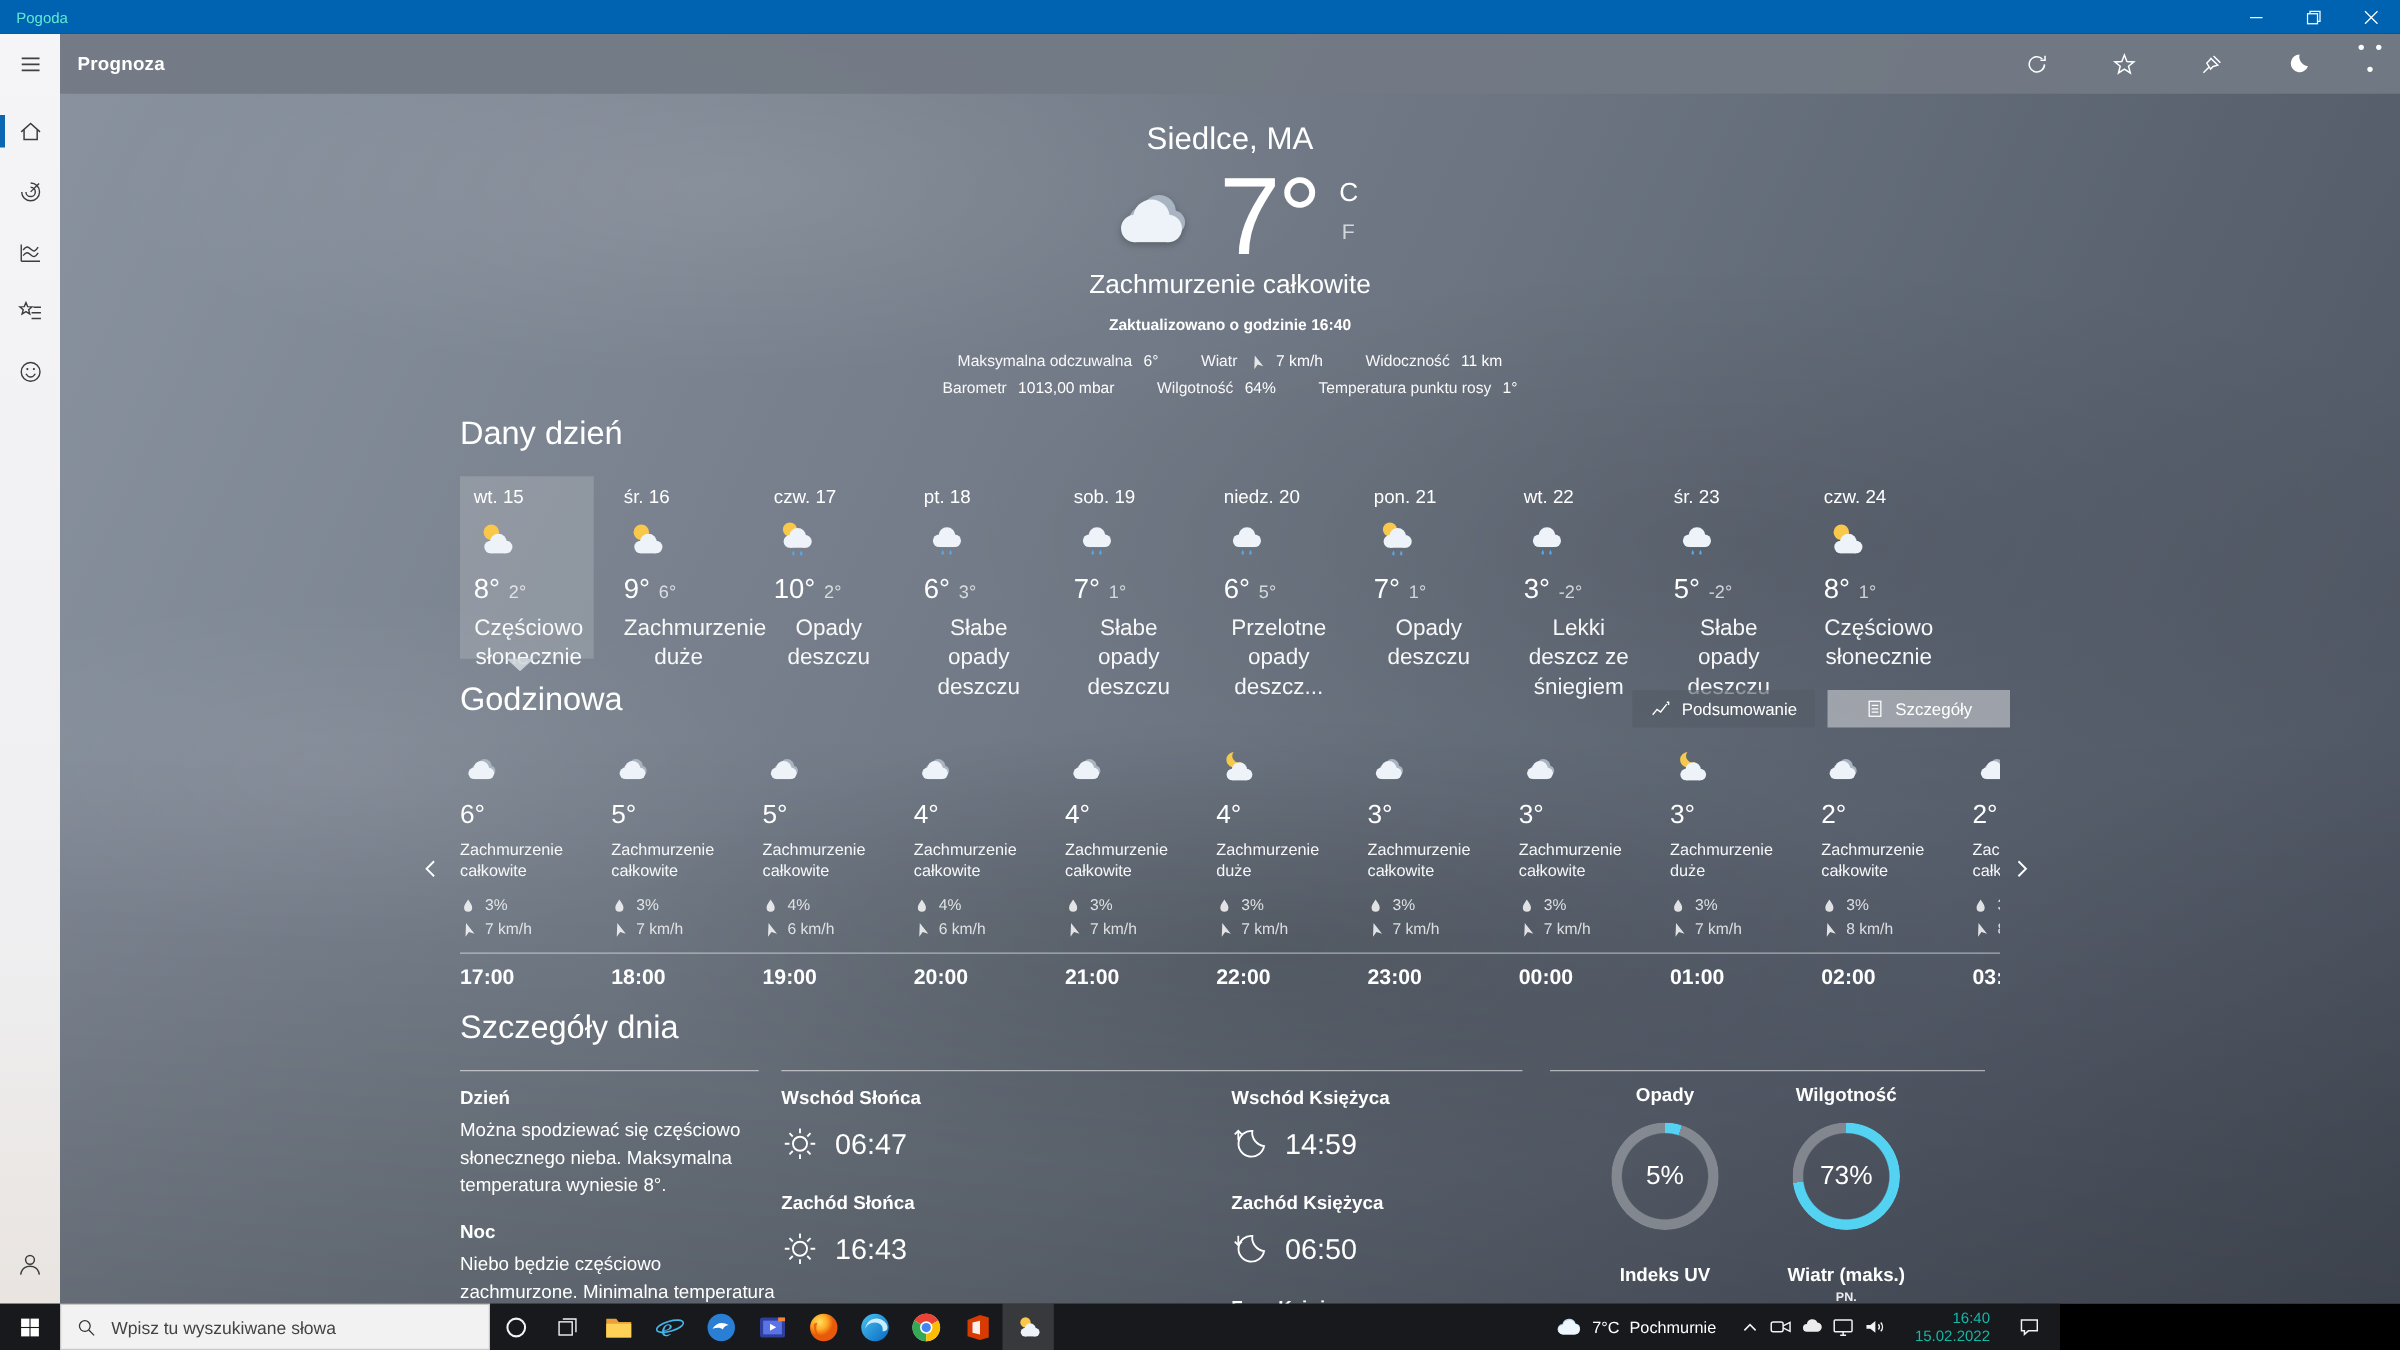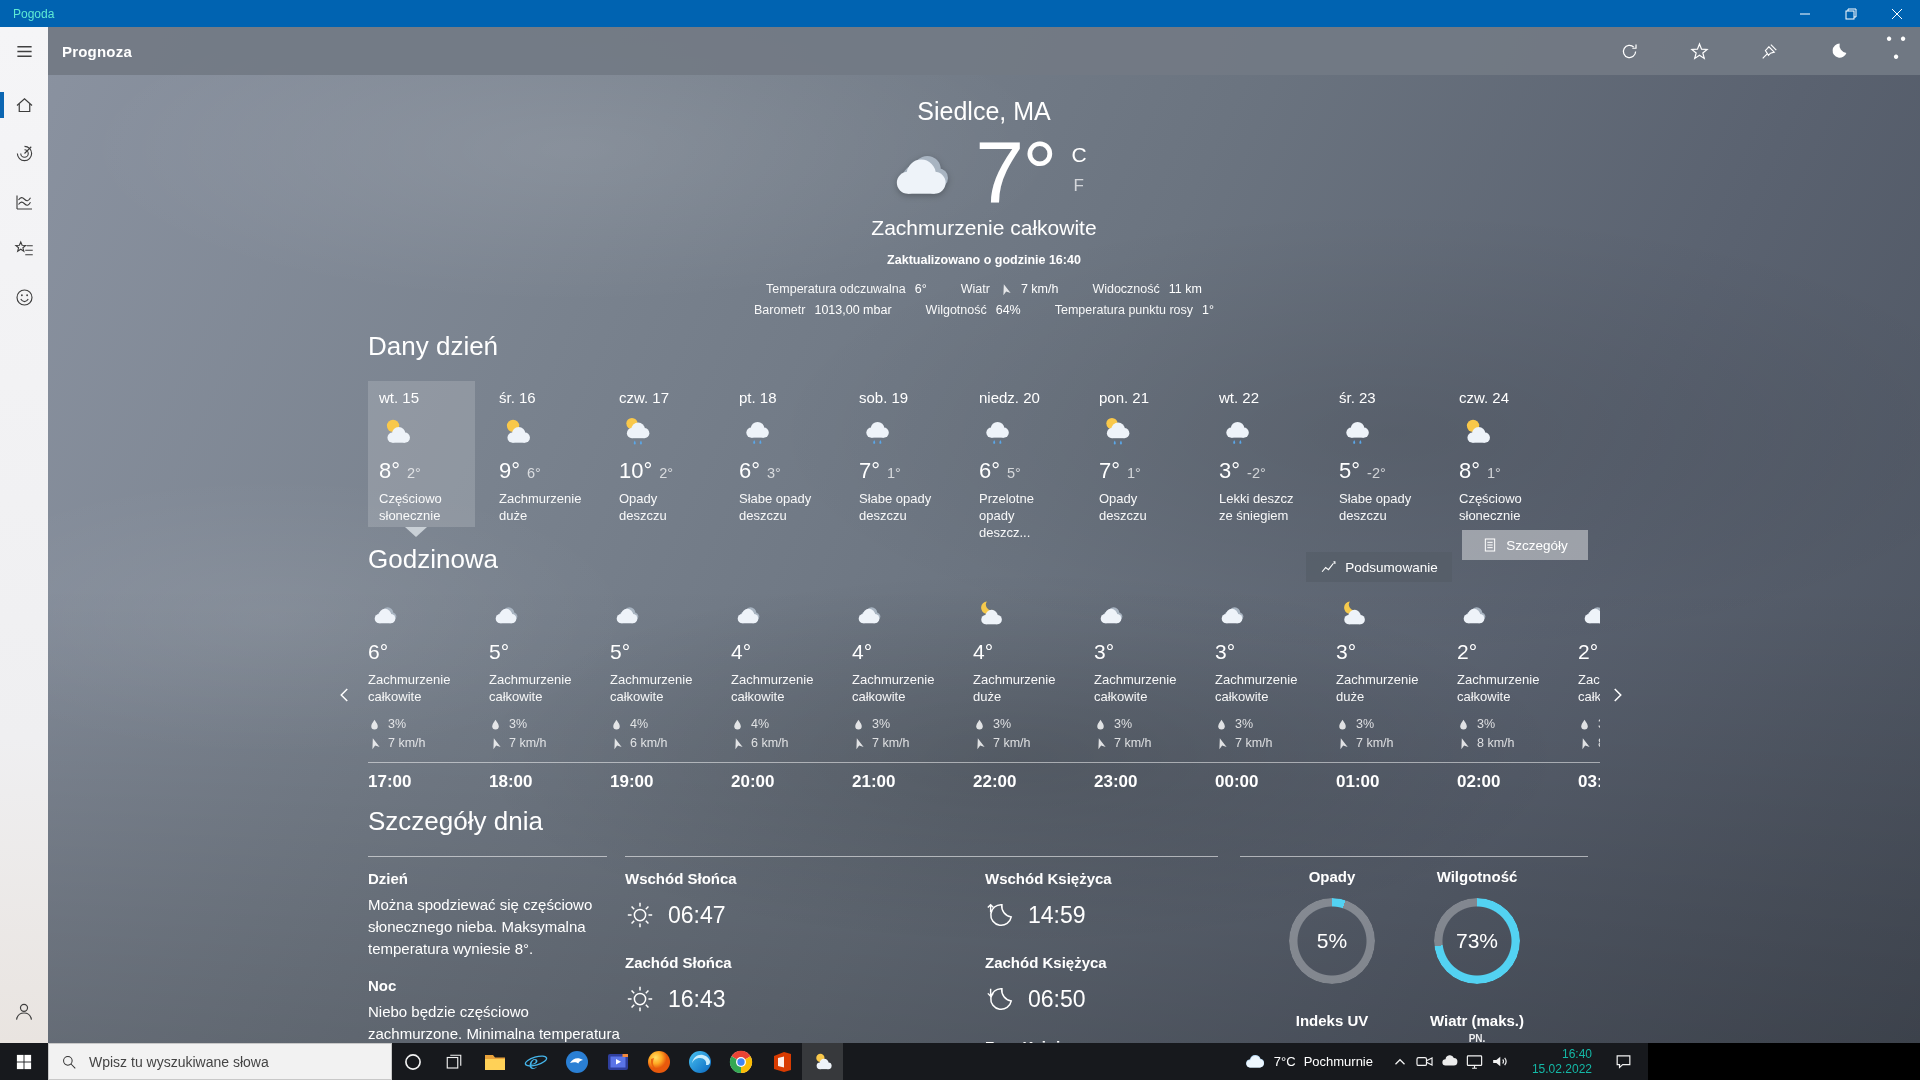--- a/index.html
+++ b/index.html
@@ -59,26 +59,26 @@
   .daily-title{left:368px;top:331px;}
   .daily-row{left:368px;top:381px;display:flex;}
   .day-card{width:107px;height:146px;margin-right:13px;padding:8px 0 0 11px;box-sizing:border-box;position:relative;}
   .day-card.selected{background:rgba(255,255,255,0.16);}
   .day-card.selected::after{content:"";position:absolute;left:37px;bottom:-10px;border-left:11px solid transparent;border-right:11px solid transparent;border-top:10px solid rgba(210,216,222,0.9);}
   .dc-day{font-size:15px;}
   .dc-icon{width:36px;height:36px;margin-top:8px;}
   .dc-temps{margin-top:8px;display:flex;align-items:baseline;gap:7px;}
   .dc-hi{font-size:22px;font-weight:300;}
   .dc-lo{font-size:14.5px;color:rgba(255,255,255,0.72);}
-  .dc-cond{font-size:13px;line-height:1.3;margin-top:7px;padding-right:8px;color:rgba(255,255,255,0.95);}
+  .dc-cond{font-size:18px;line-height:1.3;margin-top:7px;padding-right:8px;color:rgba(255,255,255,0.95);text-align:center;}
   
   .hourly-title{left:368px;top:544px;}
   .hbtn{position:absolute;z-index:4;height:30px;border:none;color:#fff;font-size:13.5px;display:flex;align-items:center;justify-content:center;gap:8px;}
   .hbtn.summary{left:1306px;top:552px;width:146px;background:rgba(84,92,102,0.62);}
-  .hbtn.details{left:1462px;top:530px;width:126px;background:rgba(255,255,255,0.42);}
+  .hbtn.details{left:1462px;top:552px;width:146px;background:rgba(255,255,255,0.42);}
   .hour-strip{left:368px;top:598px;width:1232px;height:198px;overflow:hidden;}
   .hour-items{display:flex;}
   .hour-item{flex:0 0 121px;width:121px;height:198px;position:relative;}
   .hi-icon{width:33px;height:33px;}
   .hi-temp{font-size:21px;font-weight:300;margin-top:9px;}
   .hi-cond{font-size:13px;line-height:1.32;margin-top:7px;height:37px;width:102px;color:rgba(255,255,255,0.95);}
   .hi-row{display:flex;align-items:center;gap:7px;font-size:12.5px;color:rgba(255,255,255,0.8);}
   .hi-precip{margin-top:9px;} .hi-wind{margin-top:5px;}
   .hi-time{position:absolute;left:0;bottom:4px;font-size:17px;font-weight:bold;}
   .strip-divider{position:absolute;left:0;right:0;top:164px;height:1px;background:rgba(255,255,255,0.5);}
@@ -502,21 +502,21 @@
   <span class="big-temp">7°</span>
   <span class="units">
     <span class="unit-c">C</span>
     <span class="unit-f">F</span>
   </span>
 </div>
 <div class="abs cond">Zachmurzenie całkowite</div>
 <div class="abs updated">Zaktualizowano o godzinie 16:40</div>
 <div class="abs detrow r1">
   <span class="detseg">
-      <span class="lbl">Temperatura odczuwalna</span>
+      <span class="lbl">Maksymalna odczuwalna</span>
       <span class="val">6°</span>
     </span>
   <span class="detseg">
       <span class="lbl">Wiatr</span>
       <svg class="mini-icon">
         <use href="#i-wind-arrow"></use>
       </svg>
       <span class="val">7 km/h</span>
     </span>
   <span class="detseg">

